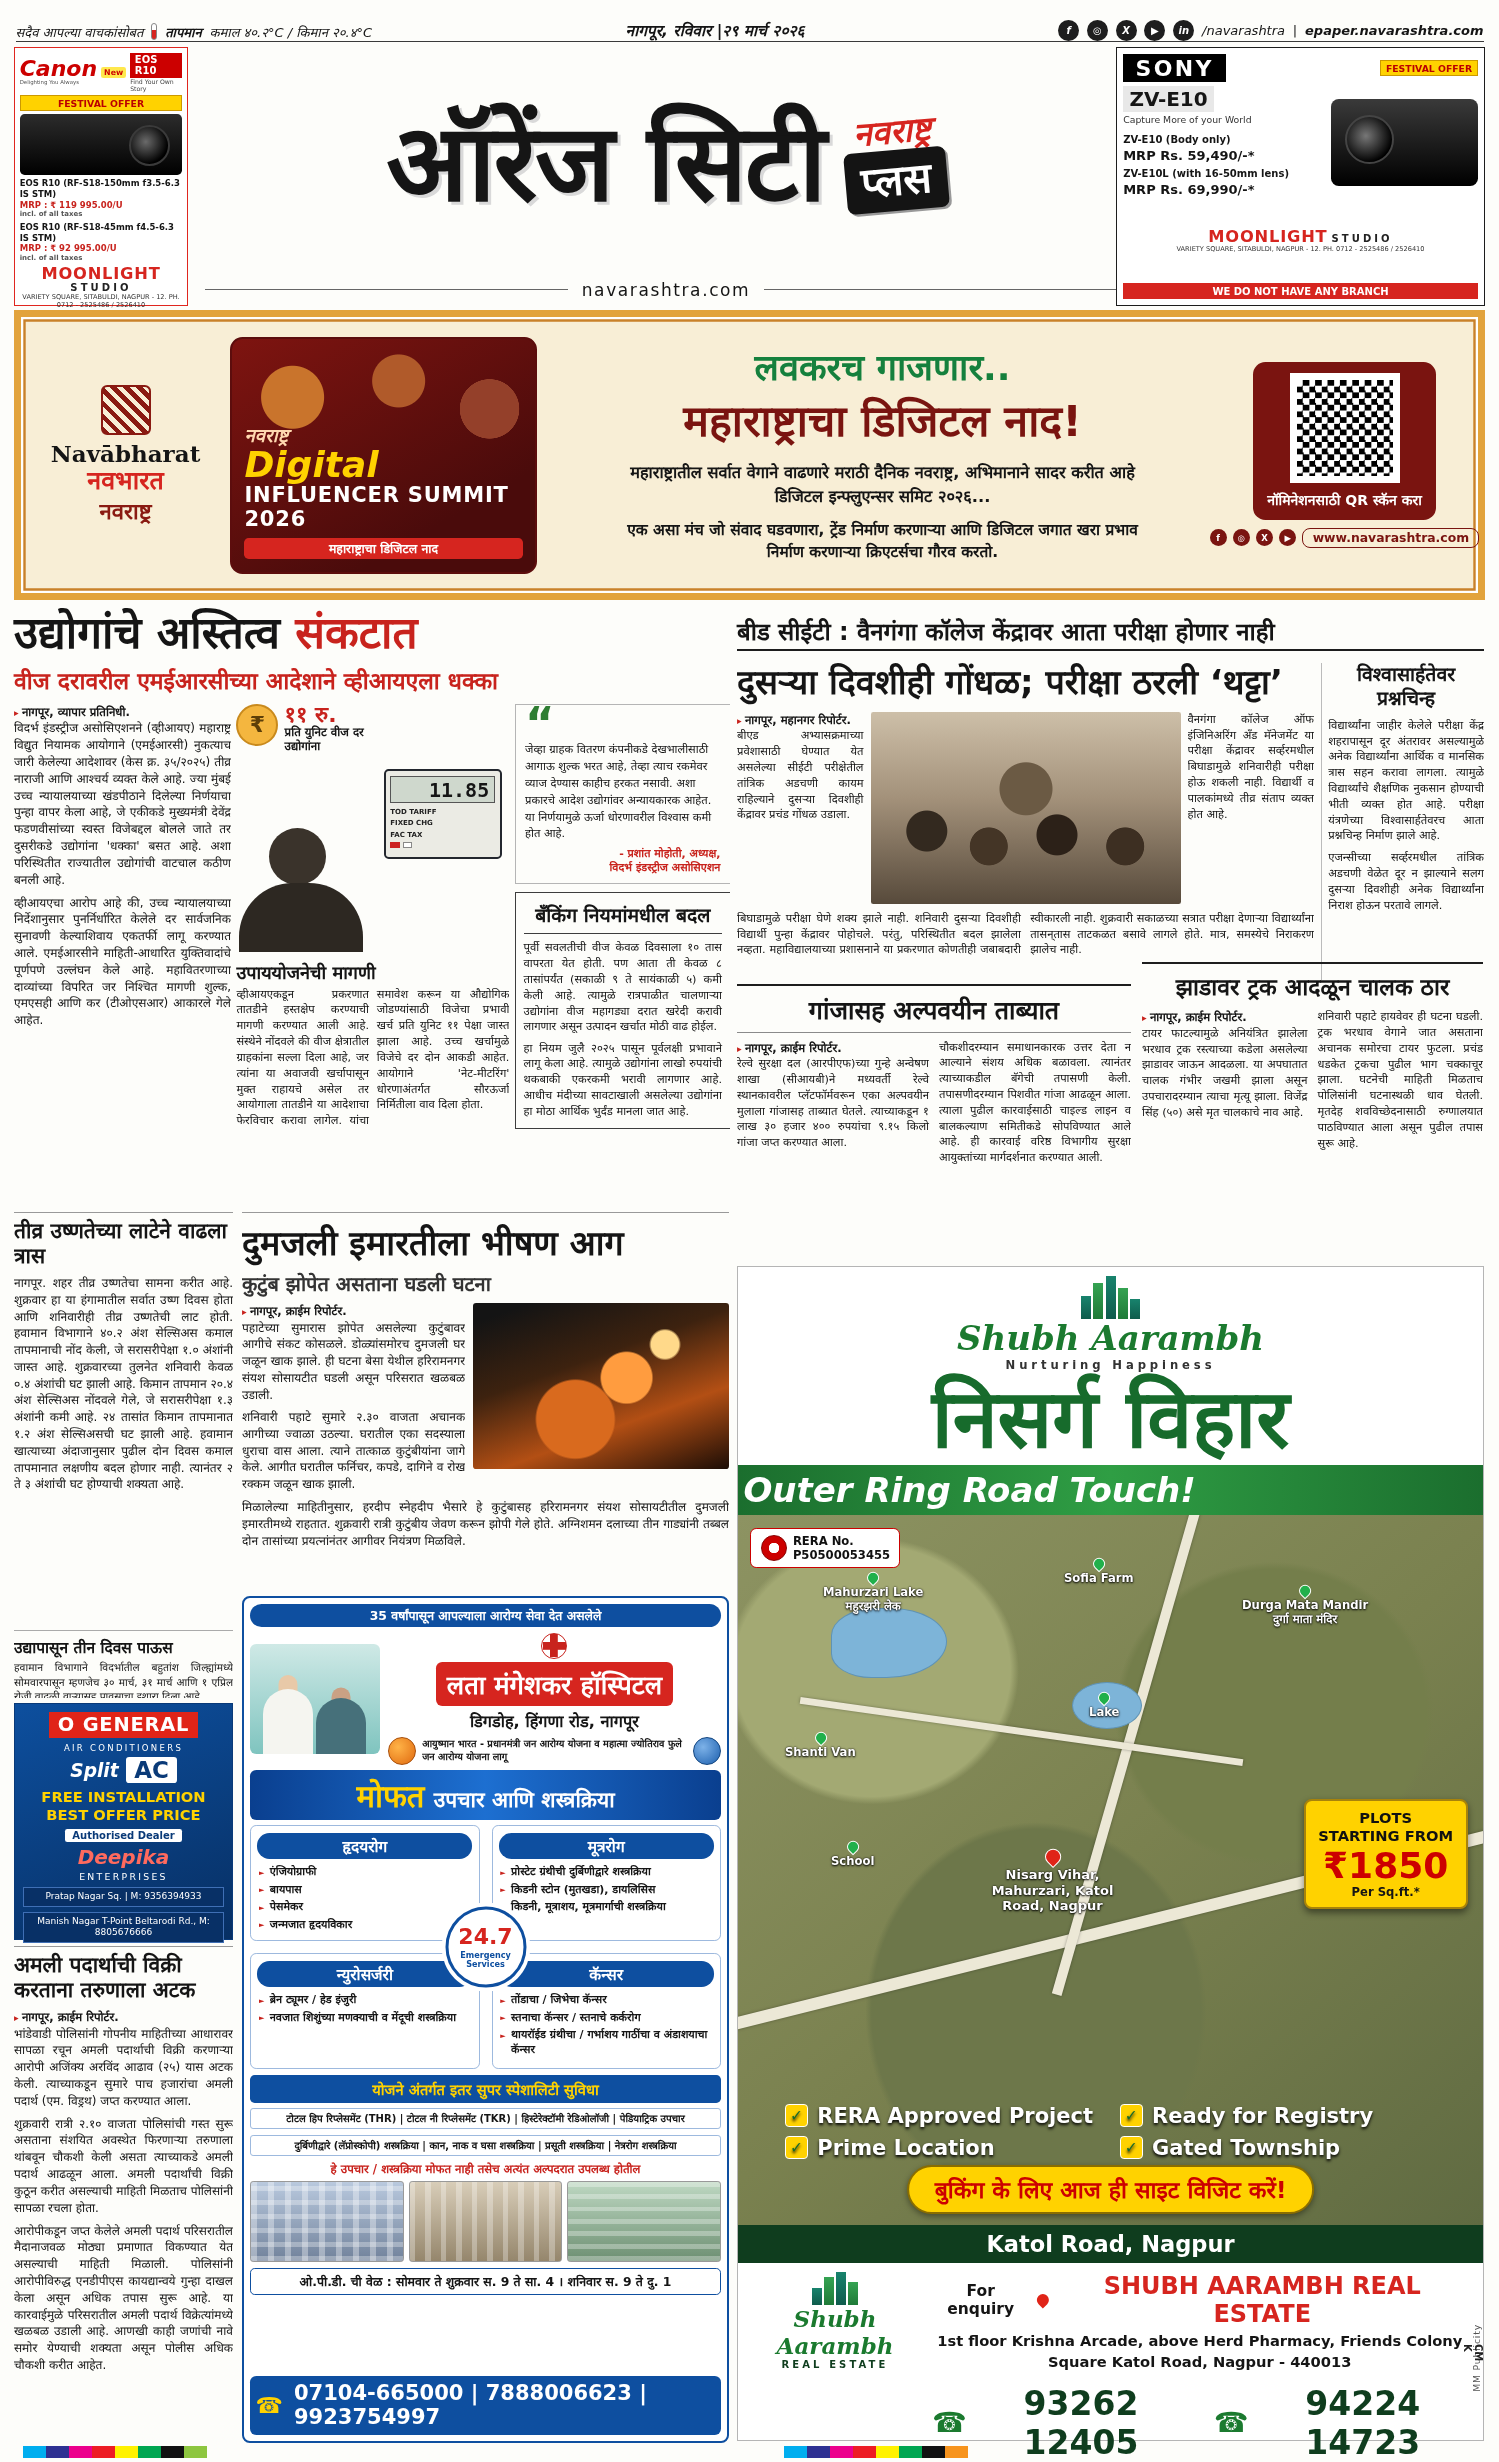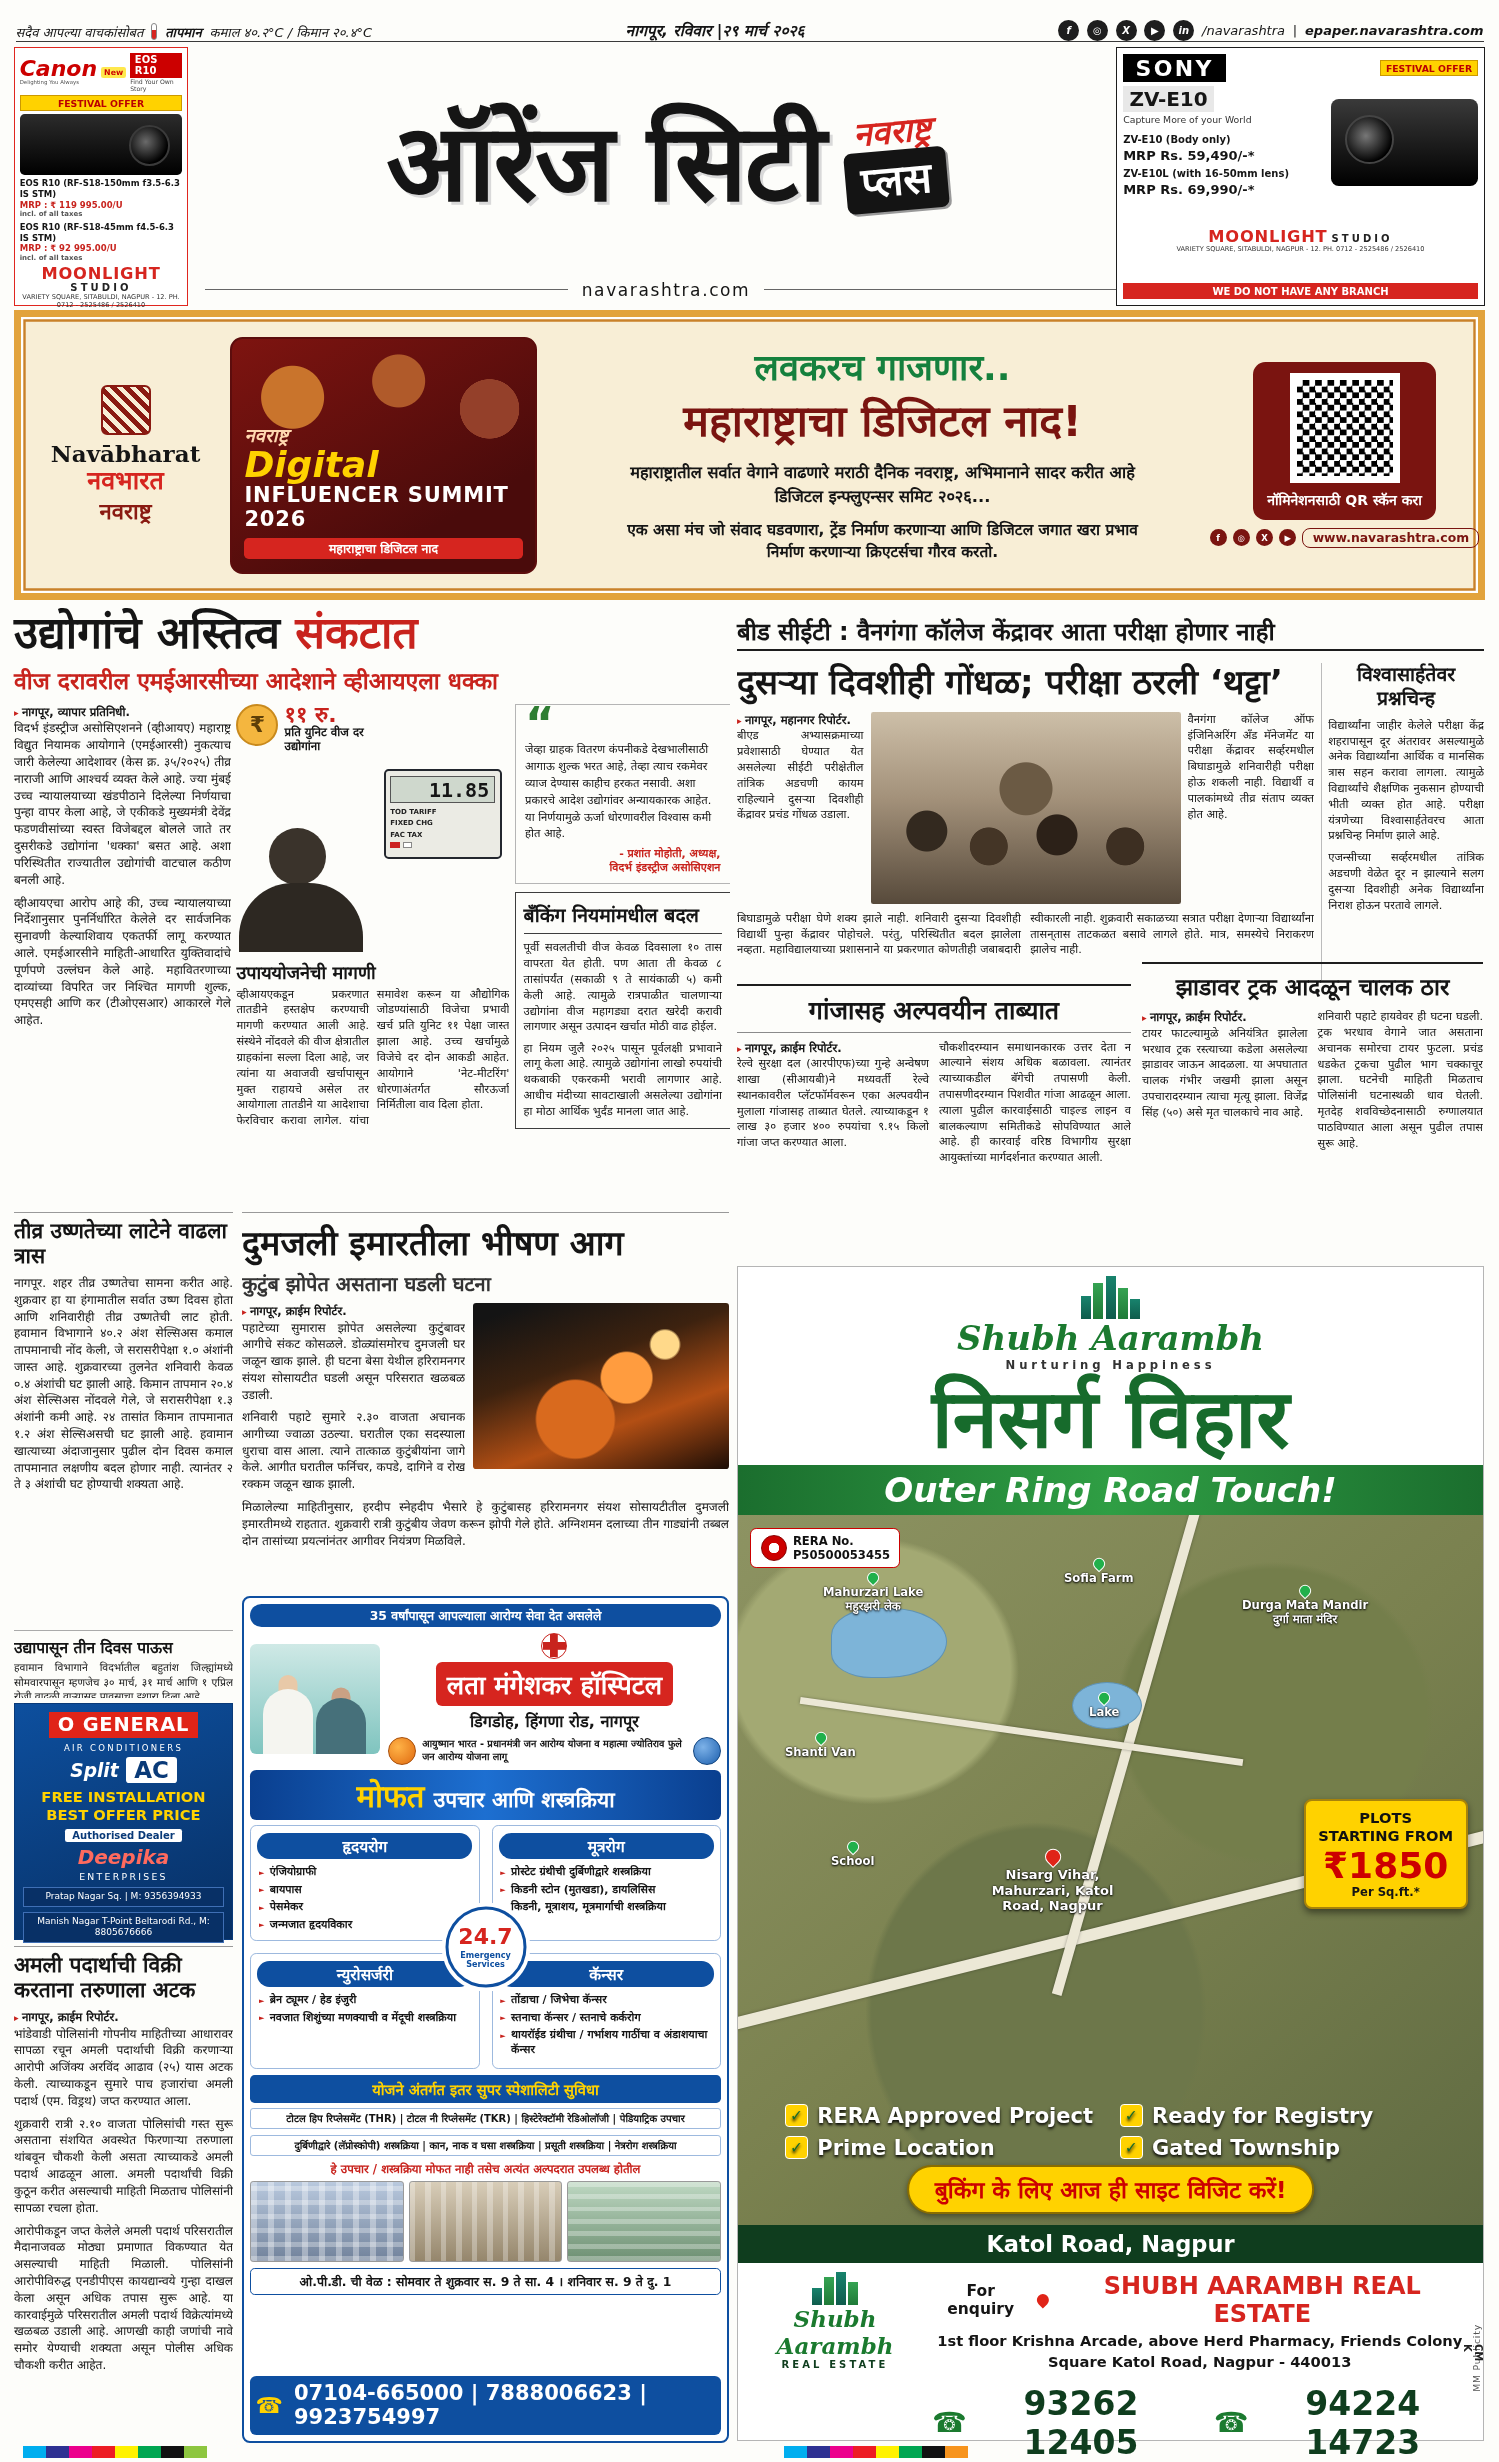--- a/index.html
+++ b/index.html
@@ -125,21 +125,21 @@
 .mbtn{display:inline-block;width:9.3px;height:6.2px;background:#c22;margin-right:3.1px}
 .mbtn.w{background:#fff;border:0.8px solid #888}
 .head{position:absolute;left:33px;bottom:67px;width:57px;height:57px;border-radius:50%;background:#3a332b}
 .torso{position:absolute;left:3.1px;bottom:-9.3px;width:124px;height:78px;border-radius:54px 54px 0 0;background:#2d2822}
 .sub2{font-weight:800;font-size:18px;margin:7.8px 0 3.1px}
 .twocol{column-count:2;column-gap:7.8px}
 .quote{border:0.8px solid #b5b5b5;padding:7.8px 9.3px;position:relative}
 .qmark{color:#2e7d32;font-size:45px;font-weight:800;line-height:.5;display:block;margin-bottom:6.2px}
 .qattr{color:#c8231d;font-weight:800;font-size:11px;text-align:right;margin-top:4.7px;line-height:1.3}
 .bankbox{border:1.6px solid #3d3d3d;padding:7.8px;margin-top:7.8px}
-.bank-title{font-weight:800;font-size:19.4px;border-bottom:1.6px solid #3d3d3d;padding-bottom:5.4px;margin-bottom:6.2px}
+.bank-title{font-weight:800;font-size:19.4px;text-align:center;border-bottom:1.6px solid #3d3d3d;padding-bottom:5.4px;margin-bottom:6.2px}
 
 
 #heat{left:14px;top:1212px;width:219px;height:413px;border-top:1.6px solid #999;padding-top:6.2px}
 .art-title-sm{font-size:21px;font-weight:800;line-height:1.18;margin-bottom:6.2px}
 #rain{left:14px;top:1630px;width:219px;height:68px;border-top:0.8px solid #aaa;padding-top:4.7px}
 #rain-title{font-size:15.5px;font-weight:800;margin-bottom:2.3px}
 #rain .bt{font-size:10.5px}
 
 #general{left:14px;top:1703px;width:219px;height:237px;background:linear-gradient(160deg,#0d4f9e,#072f63);
   color:#fff;padding:7.8px;display:flex;flex-direction:column;align-items:center;gap:4.7px;border:1.6px solid #0a3a78}
@@ -251,21 +251,21 @@
   flex-direction:column;background:#fff}
 .nis-logo{padding:9.3px 0 1.6px;text-align:center}
 .blds{display:flex;align-items:flex-end;gap:2.3px;justify-content:center;height:43px}
 .bld{width:10px;background:linear-gradient(#18836d,#0f5c4c)}
 .bld.g{background:linear-gradient(#35a352,#1f7a38)}
 .nis-script{font-size:34px;color:#1b7a2f;font-weight:700;font-style:italic;
   font-family:"DejaVu Serif","Liberation Serif",serif;line-height:1.15}
 .nis-tag{font-size:11.6px;letter-spacing:3.9px;color:#333;font-weight:600}
 .nis-title{font-size:81px;font-weight:800;color:#176b2c;text-align:center;line-height:1.12}
 .nis-green{background:linear-gradient(90deg,#1b6e2e,#2f9e44 50%,#1b6e2e);color:#fff;font-size:34px;
-  font-weight:800;font-style:italic;text-align:center;padding:5.4px}
+  font-weight:800;font-style:italic;padding:5.4px}
 .nis-map{position:relative;flex:1;overflow:hidden;background:
   radial-gradient(ellipse at 18% 22%,#a3a973 0 16%,transparent 17%),
   radial-gradient(ellipse at 72% 28%,#747e4b 0 20%,transparent 21%),
   radial-gradient(ellipse at 40% 70%,#6d774a 0 26%,transparent 27%),
   linear-gradient(140deg,#8d9362,#7a814f 50%,#606b42)}
 .road{position:absolute;background:#ece8d6;box-shadow:0 0 3.1px rgba(0,0,0,.35)}
 .r1{left:-4%;top:56%;width:120%;height:11.6px;transform:rotate(-14deg)}
 .r2{left:52%;top:-6%;width:10px;height:75%;transform:rotate(16deg)}
 .r3{left:8%;top:30%;width:60%;height:7px;transform:rotate(8deg)}
 .lake-patch{position:absolute;background:#7db4d8;border:1.6px solid #5f93b5}

